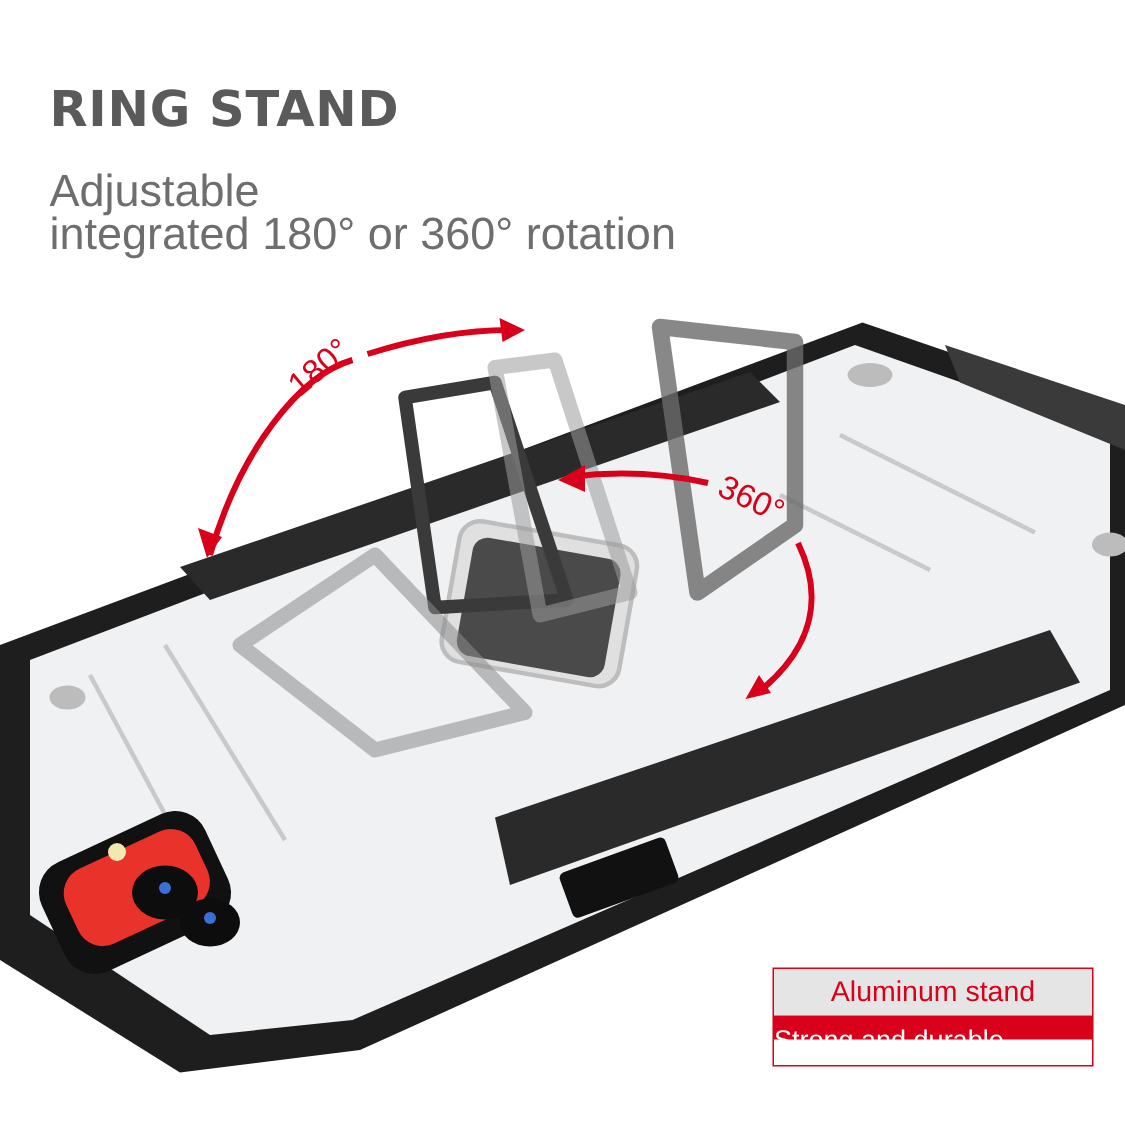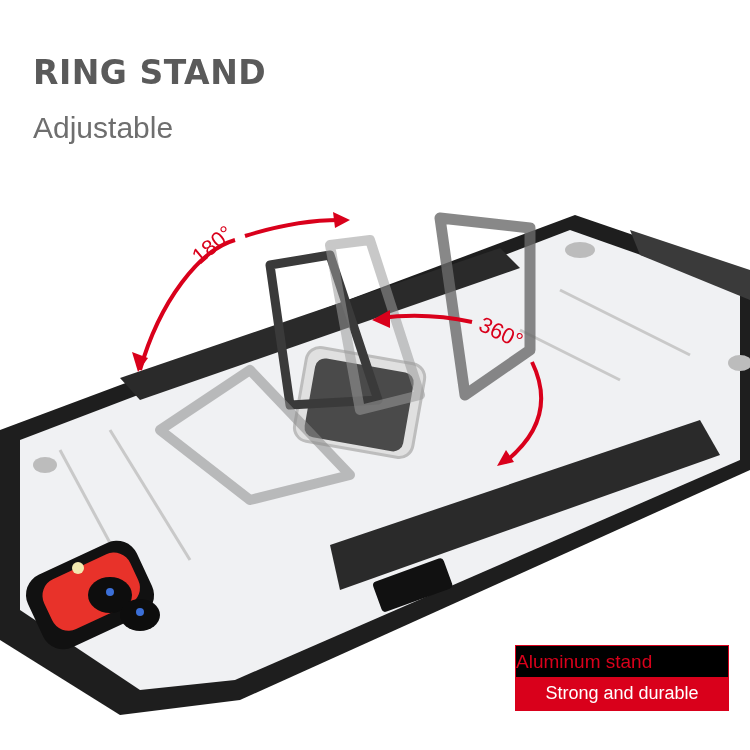--- a/index.html
+++ b/index.html
@@ -1,22 +1,22 @@
 <!DOCTYPE html>
 <html><head>
 <meta charset="utf-8">
 <style>
   html,body{margin:0;padding:0;background:#fff;}
   body{width:750px;height:750px;position:relative;overflow:hidden;font-family:"Liberation Sans",sans-serif;}
   .headline{position:absolute;left:33px;top:28px;color:#5a5a5a;font-family:"DejaVu Sans",sans-serif;font-weight:bold;font-size:33px;line-height:41px;letter-spacing:0.5px;margin-top:24px;}
   .sub{position:absolute;left:33px;top:113px;color:#6e6e6e;font-size:30px;line-height:29px;}
   .scene{position:absolute;left:0;top:0;width:750px;height:750px;}
   .badge{position:absolute;left:515px;top:645px;width:214px;height:66px;border:1px solid #d9001b;box-sizing:border-box;}
-  .badge .top{height:31px;background:#000000;color:#d9001b;font-size:19px;line-height:31px;}
-  .badge .bot{height:33px;background:#d9001b;color:#fff;font-size:18px;text-align:center;line-height:33px;}
+  .badge .top{height:31px;background:#e5e5e5;color:#d9001b;font-size:19px;text-align:center;line-height:31px;}
+  .badge .bot{height:16px;background:#d9001b;color:#fff;font-size:18px;text-align:left;line-height:33px;}
   .deg{position:absolute;color:#d9001b;font-size:22px;}
 </style>
 </head>
 <body>
 
 <svg class="scene" viewBox="0 0 750 750" xmlns="http://www.w3.org/2000/svg">
 
   <g>
     <polygon points="0,430 575,215 750,275 750,470 240,700 120,715 0,640" fill="#1e1e1e"></polygon>
     <polygon points="20,440 570,230 740,290 740,460 235,680 140,690 20,610" fill="#f0f1f3"></polygon>
@@ -70,20 +70,21 @@
     <polygon points="497,466 506,450 514,462" fill="#d9001b" stroke="none"></polygon>
   </g>
 </svg>
 
 <div class="headline">
   <div>RING STAND</div>
 </div>
 
 <div class="sub">
   <div>Adjustable</div>
+  <div>integrated 180° or 360° rotation</div>
 </div>
 
 <div class="deg" style="left:190px;top:232px;transform:rotate(-40deg);">180°</div>
 <div class="deg" style="left:478px;top:320px;transform:rotate(25deg);">360°</div>
 
 <div class="badge">
   <div class="top">Aluminum stand</div>
   <div class="bot">Strong and durable</div>
 </div>
 

